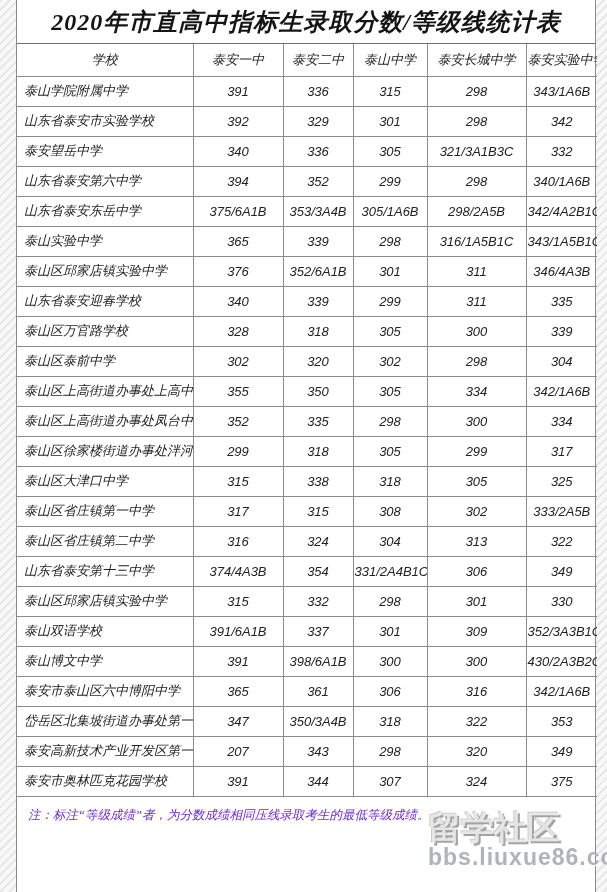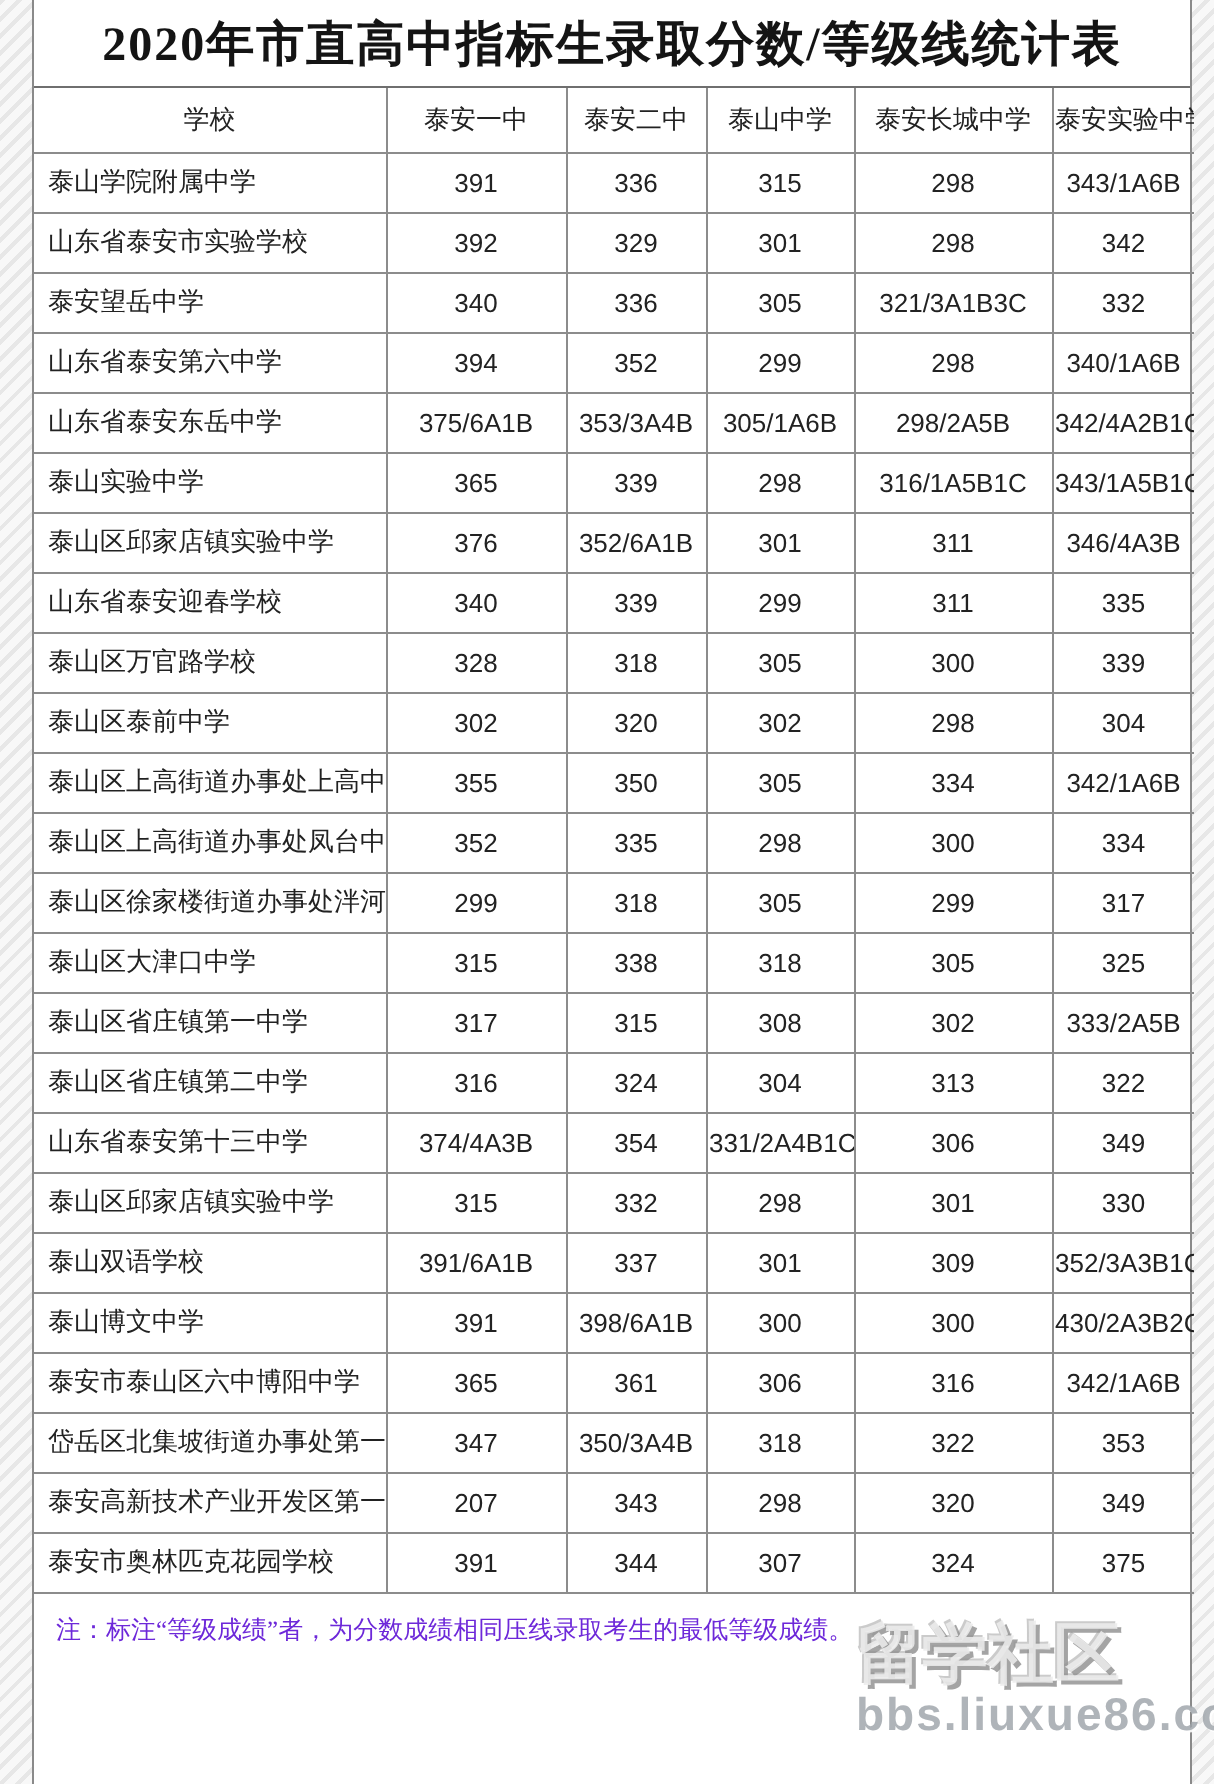--- a/index.html
+++ b/index.html
@@ -4,21 +4,21 @@
 <style>
   html,body { margin:0; padding:0; }
   body {
     width:607px; height:892px; overflow:hidden; position:relative;
     background: repeating-linear-gradient(135deg,#e7e7e7 0px,#e7e7e7 2px,#f8f8f8 2px,#f8f8f8 6px);
     font-family:"Liberation Serif","DejaVu Serif",serif;
   }
   .sheet {
     position:absolute; left:16px; top:0; width:580px; height:892px;
     background:#ffffff; box-sizing:border-box;
-    border-left:1px solid #8a8a8a; border-right:1px solid #8a8a8a;
+    border-left:1px solid #8a8a8a; border-right:1px solid #8a8a8a;font-style:italic;
   }
   .title {
     height:43px; display:flex; align-items:center; justify-content:center;
     font-size:24px; font-weight:bold; color:#141414; letter-spacing:1px;
     border-bottom:1px solid #6f6f6f; background:#fff;
   }
   table { border-collapse:collapse; width:100%; table-layout:fixed; }
   th, td {
     border:1px solid #8c8c8c; color:#222222; overflow:hidden; white-space:nowrap;
     font-weight:normal; box-sizing:border-box;

